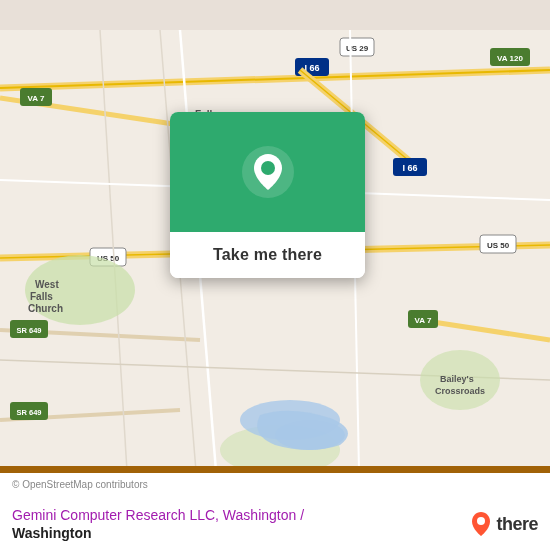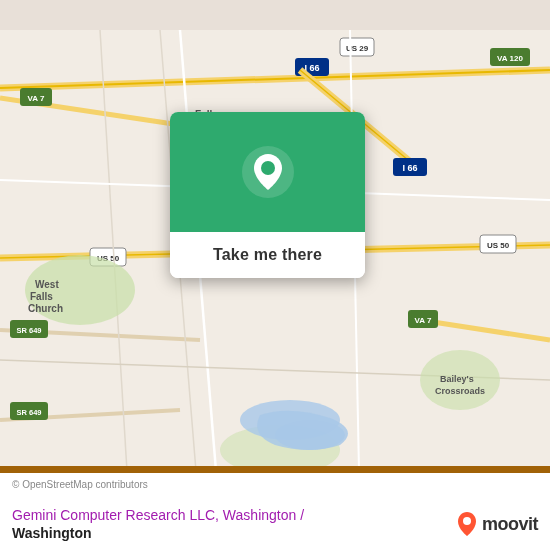--- a/index.html
+++ b/index.html
@@ -222,17 +222,17 @@
       <div>
         <span id="place-name">Gemini Computer Research LLC, Washington /</span>
         <br>
         <span style="font-size:14px;font-weight:600;color:#222;">Washington</span>
       </div>
       <div id="moovit-logo">
         <svg id="moovit-pin" viewBox="0 0 22 28" xmlns="http://www.w3.org/2000/svg">
           <path d="M11 2 C6 2 2 6.2 2 11.5 C2 19 11 26 11 26 C11 26 20 19 20 11.5 C20 6.2 16 2 11 2Z" fill="#ff5533"></path>
           <circle cx="11" cy="11" r="4" fill="white"></circle>
         </svg>
-        <span id="moovit-text">moovit</span>
+        <span id="moovit-text">there</span>
       </div>
     </div>
   </div>
 </div>
 
 </body></html>

